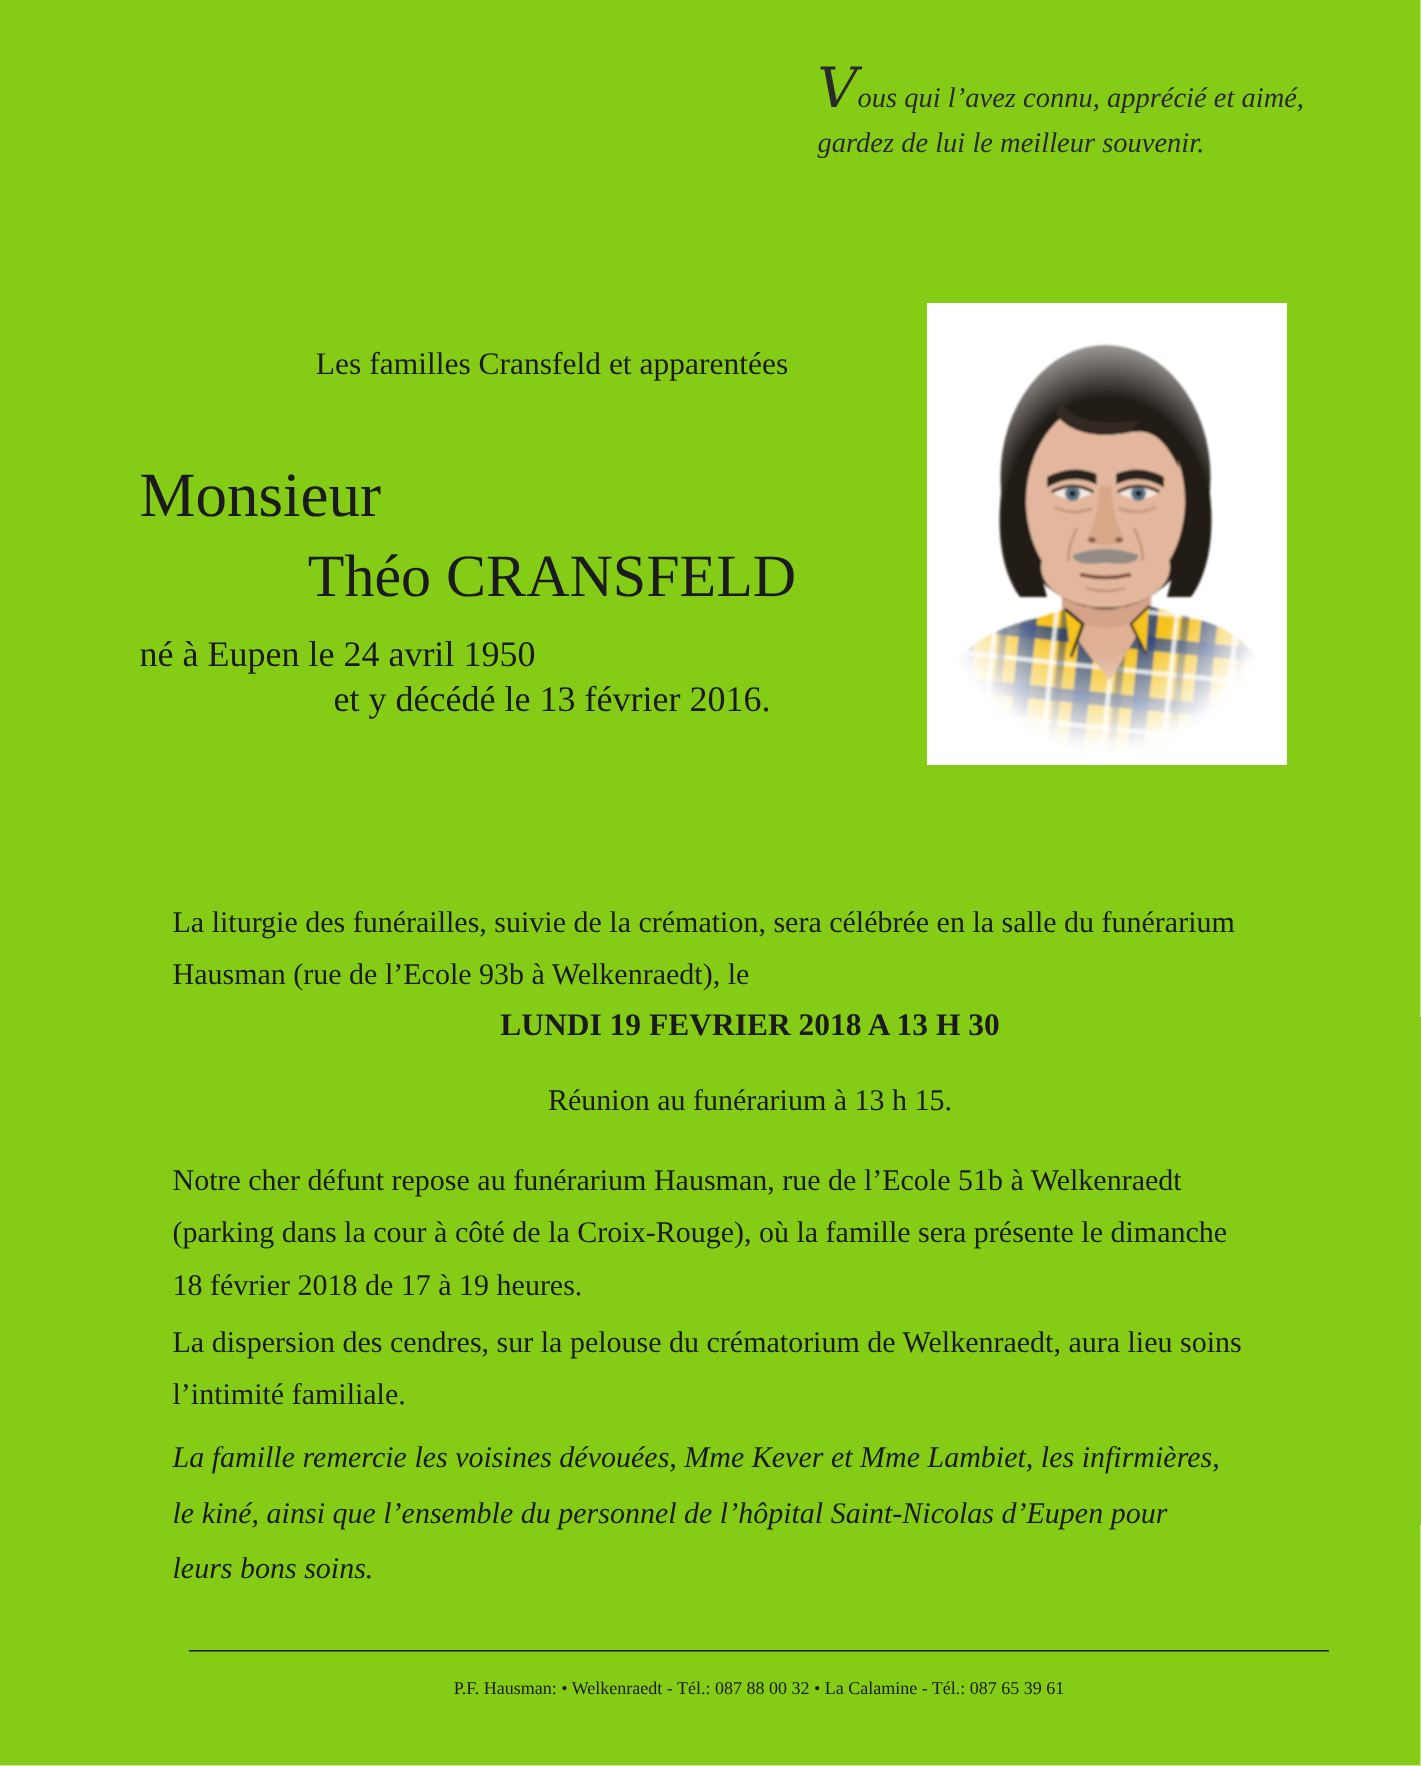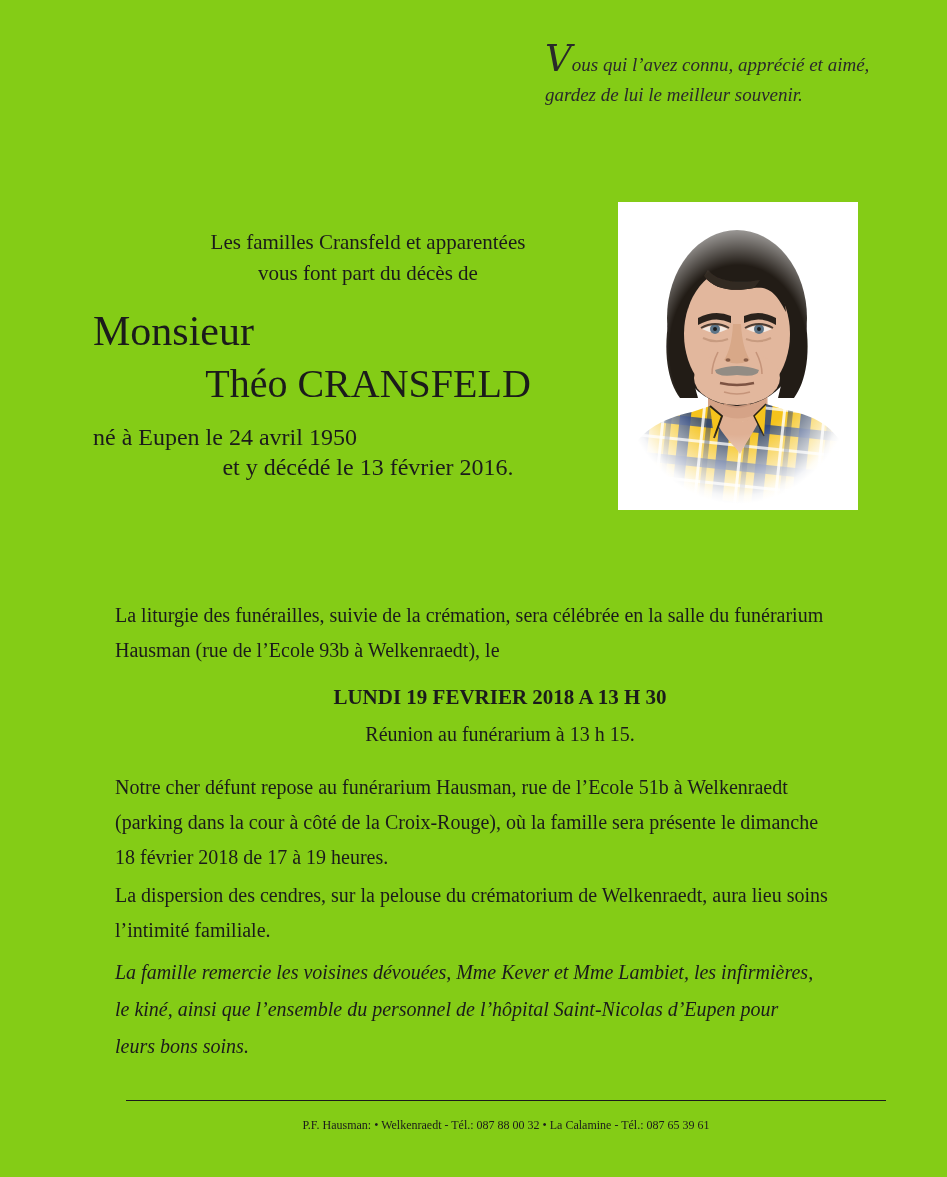--- a/index.html
+++ b/index.html
@@ -57,21 +57,21 @@
       rgba(255,255,255,0.95) 95%,
       #ffffff 100%);
     pointer-events:none;
   }
   
   .body-line{
     position:absolute;left:115px;width:770px;
     font-size:20px;line-height:35px;white-space:nowrap;
   }
   .centered{text-align:center;}
-  .bold{font-weight:bold;font-size:21px;margin-top:14px;}
+  .bold{font-weight:bold;font-size:21px;}
   .italic{font-style:italic;}
   
   .footer-rule{
     position:absolute;left:126px;top:1100px;width:760px;height:0;
     border-top:1.5px solid #1b1b1b;
   }
   .footer-text{
     position:absolute;left:115px;top:1112px;width:782px;
     text-align:center;font-size:12px;line-height:26px;white-space:nowrap;font-family:Liberation Serif, serif;
   }
@@ -81,21 +81,20 @@
 
 <div class="page">
 
   <div class="epigraph">
     <div><span class="initial">V</span><span>ous qui l’avez connu, apprécié et aimé,</span></div>
     <div>gardez de lui le meilleur souvenir.</div>
   </div>
 
   <div class="announce">
     <div>Les familles Cransfeld et apparentées</div>
-    <div>vous font part du décès de</div>
   </div>
 
   <div class="deceased-title">Monsieur</div>
   <div class="deceased-name">Théo CRANSFELD</div>
   <div class="deceased-birth">né à Eupen le 24 avril 1950</div>
   <div class="deceased-death">et y décédé le 13 février 2016.</div>
 
   <div class="photo">
     <svg viewBox="0 0 240 308">
       <defs>

